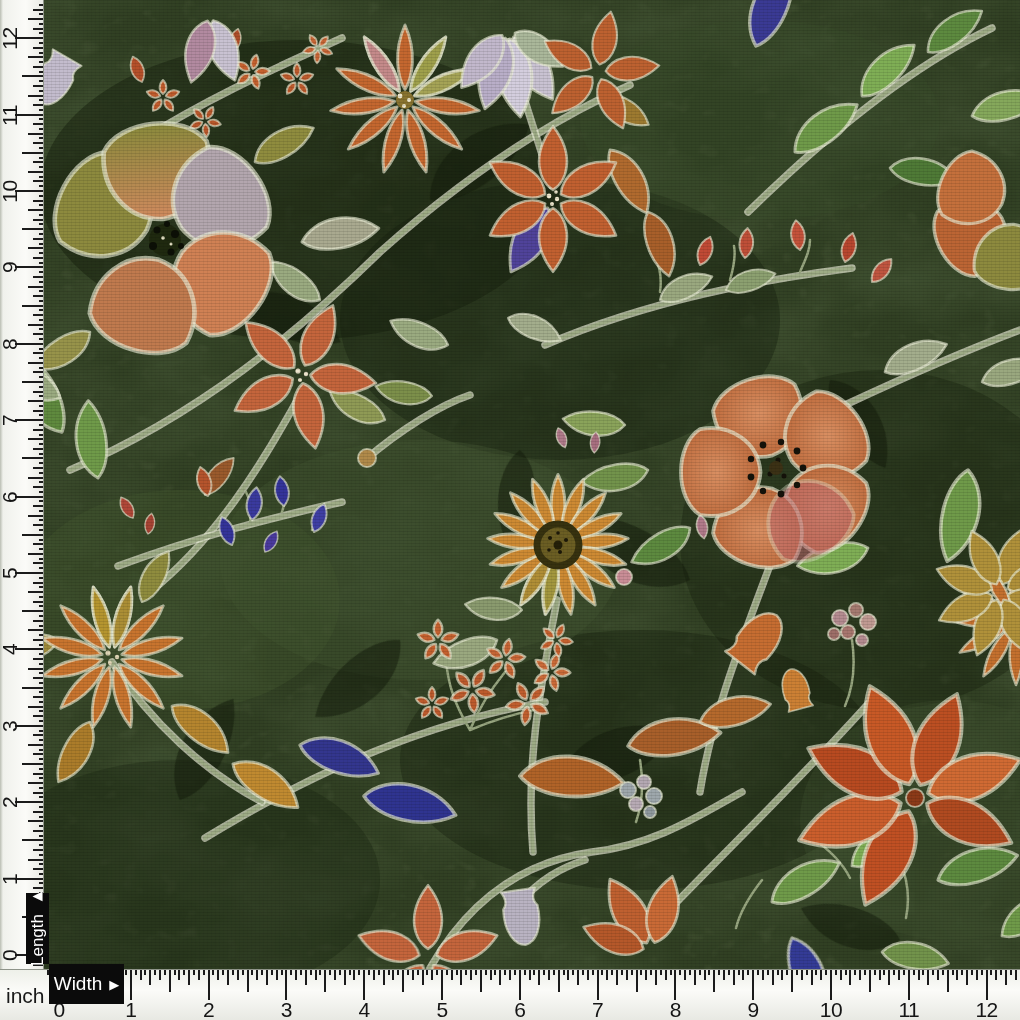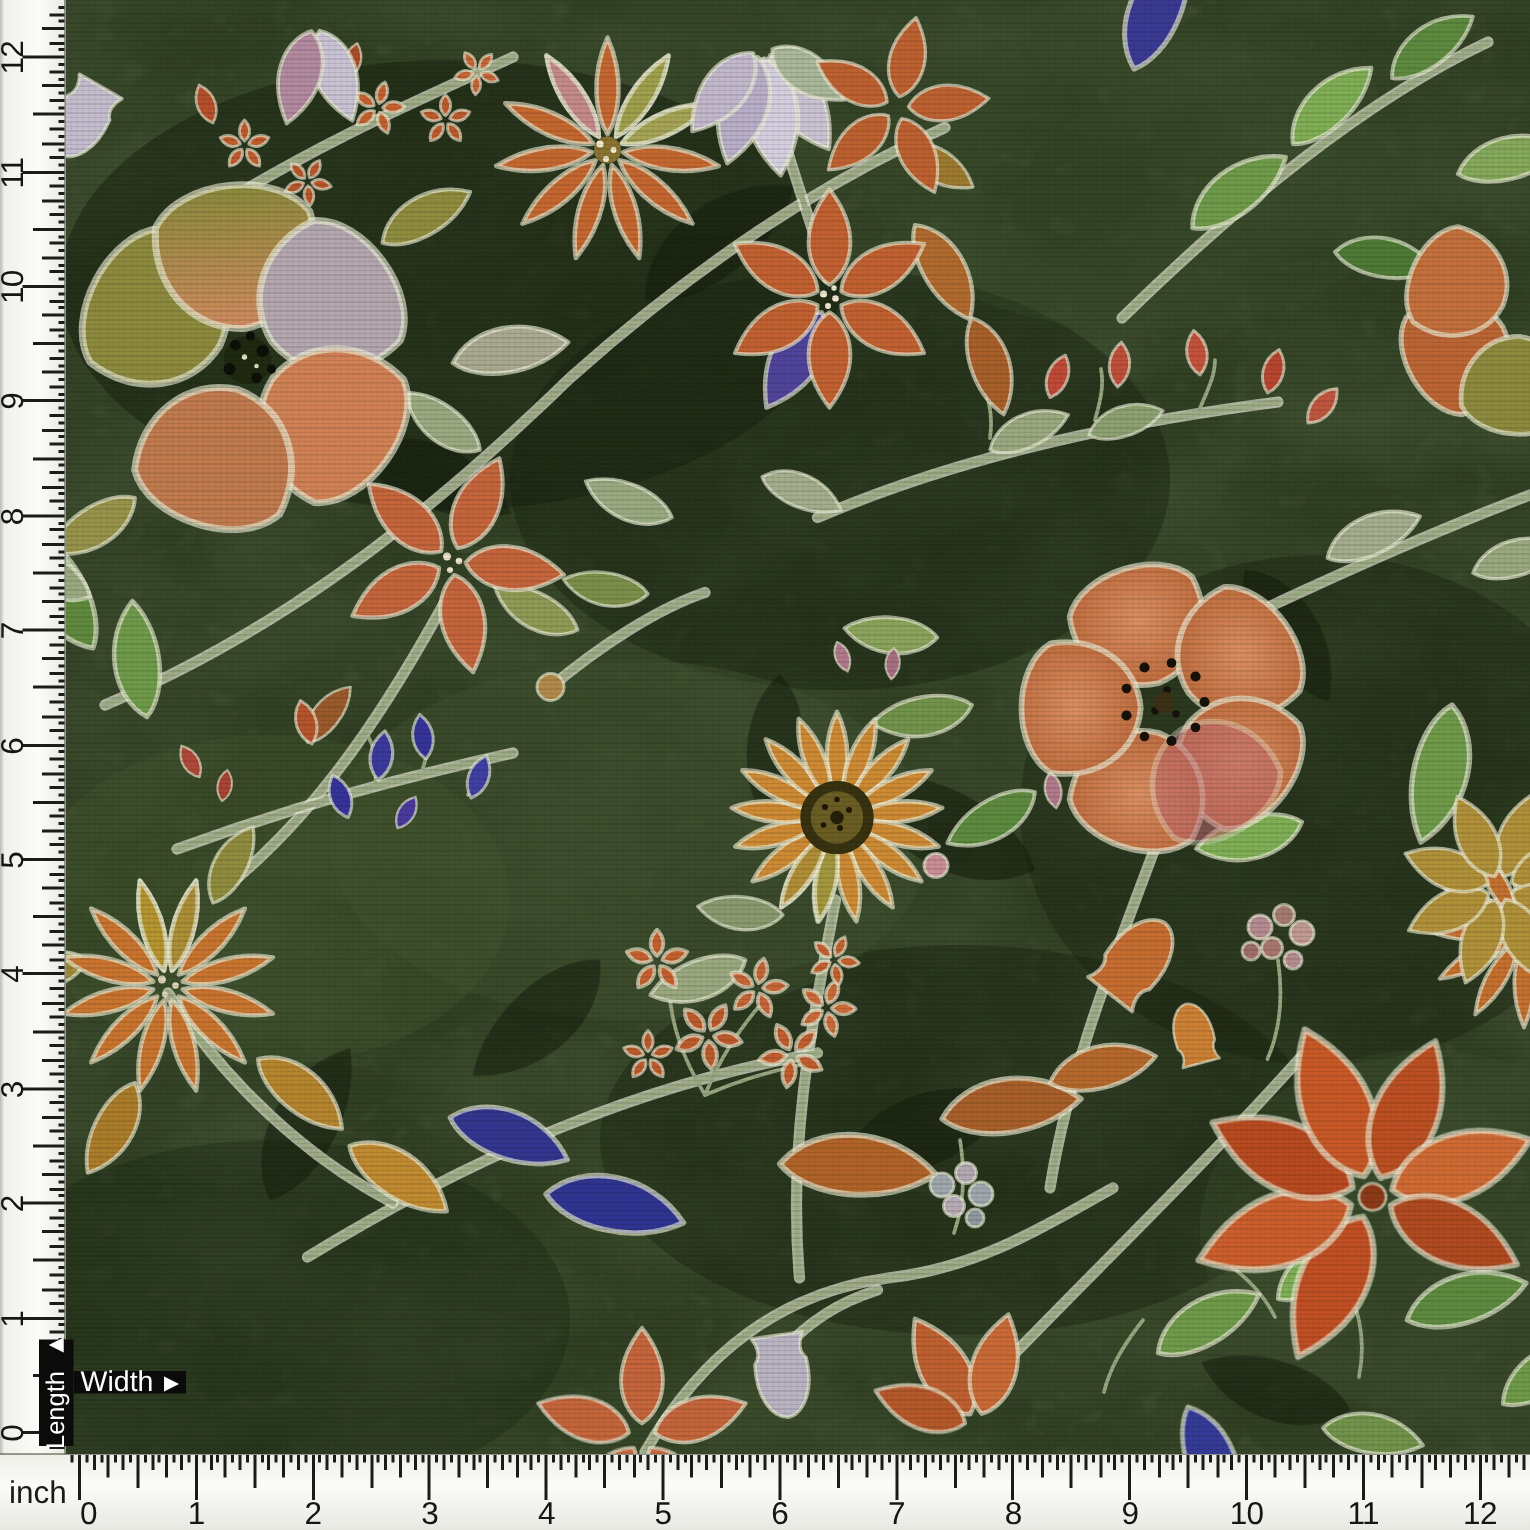--- a/index.html
+++ b/index.html
@@ -32,21 +32,21 @@
   .axis-label{
     position:absolute;background:#0b0b0b;color:#fff;z-index:5;
     display:flex;align-items:center;justify-content:center;gap:7px;
   }
   .axis-label .arrow{font-size:13px;line-height:1;}
   .label-length{
     left:26px;top:893px;width:23px;height:71px;font-size:17px;
     writing-mode:vertical-rl;transform:rotate(180deg);
   }
   .label-length .arrow{margin-top:2px;}
-  .label-width{left:49px;top:914px;width:75px;height:15px;font-size:19px;}
+  .label-width{left:49px;top:964px;width:75px;height:40px;font-size:19px;}
   .unit{
     position:absolute;left:6px;top:14px;color:#1a1a1a;font-size:21px;z-index:4;
   }
   svg .stem{fill:none;stroke:#9dab85;stroke-width:4;stroke-linecap:round;}
   svg .stem-w{fill:none;stroke:#e9ecd6;stroke-width:7.5;stroke-opacity:.68;stroke-linecap:round;}
   svg .stem-thin{fill:none;stroke:#98a680;stroke-width:2.5;stroke-linecap:round;}
   svg .petals{stroke:#e9ecd6;stroke-width:2;stroke-opacity:.65;stroke-linejoin:round;}
 </style>
 </head>
 <body>

